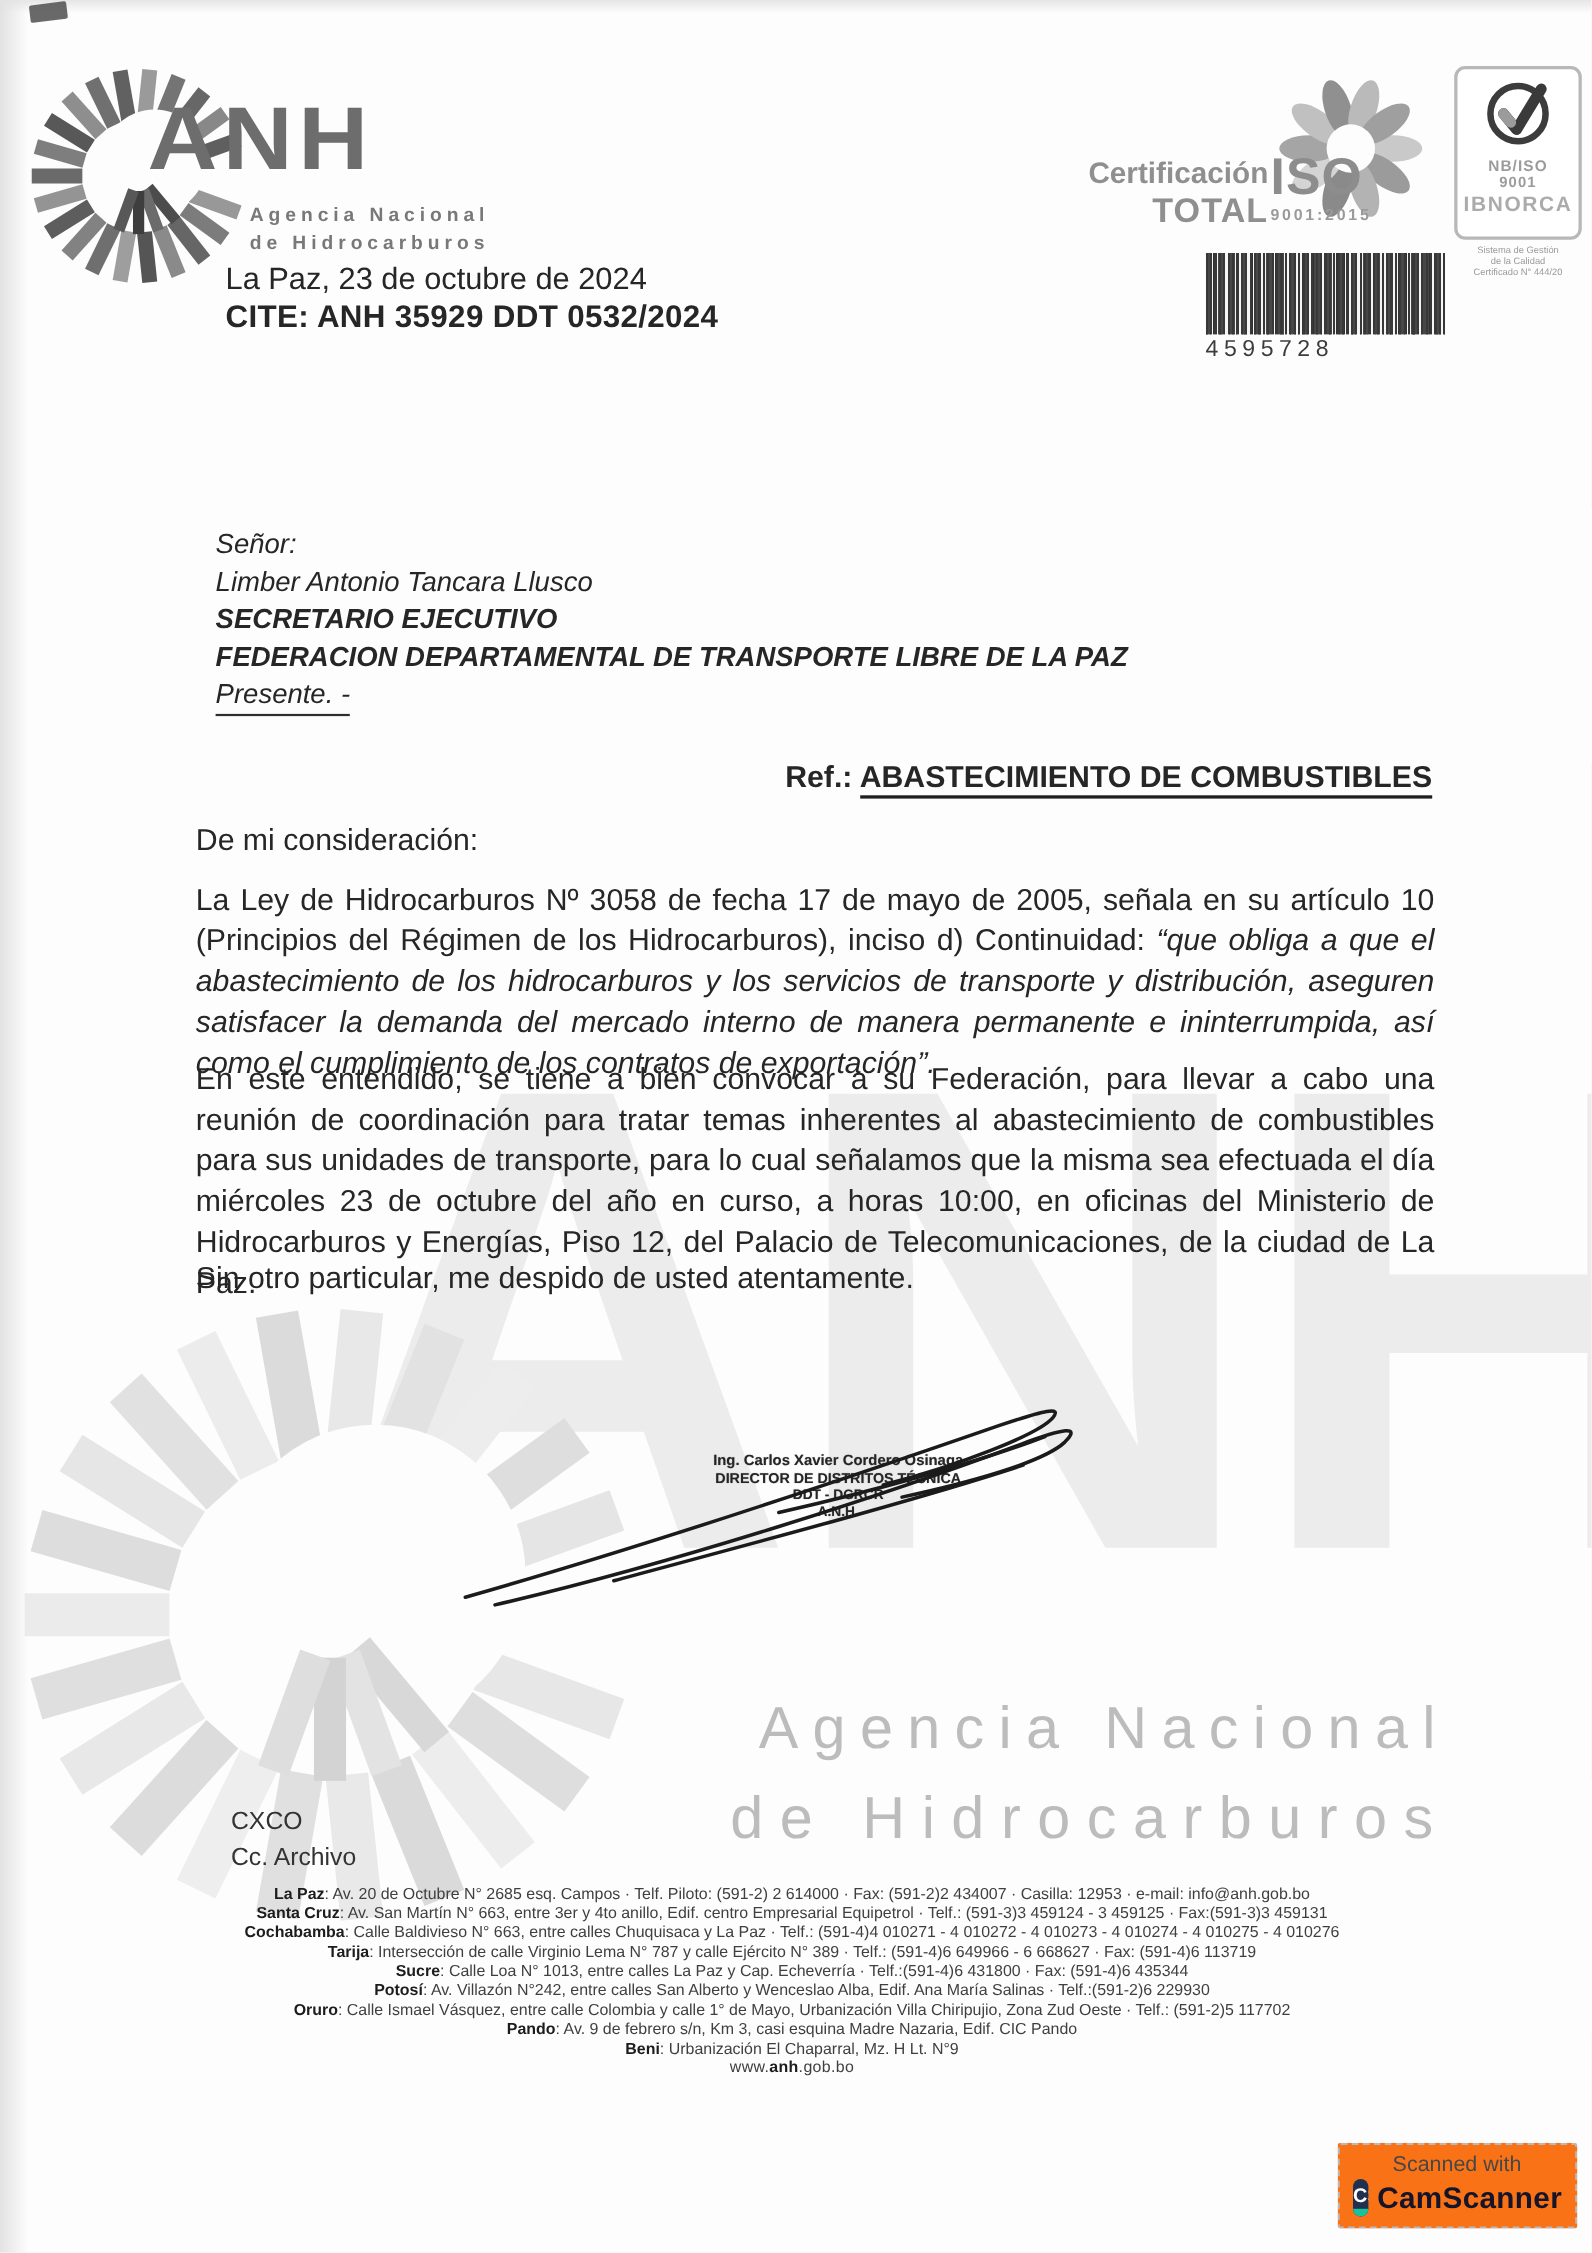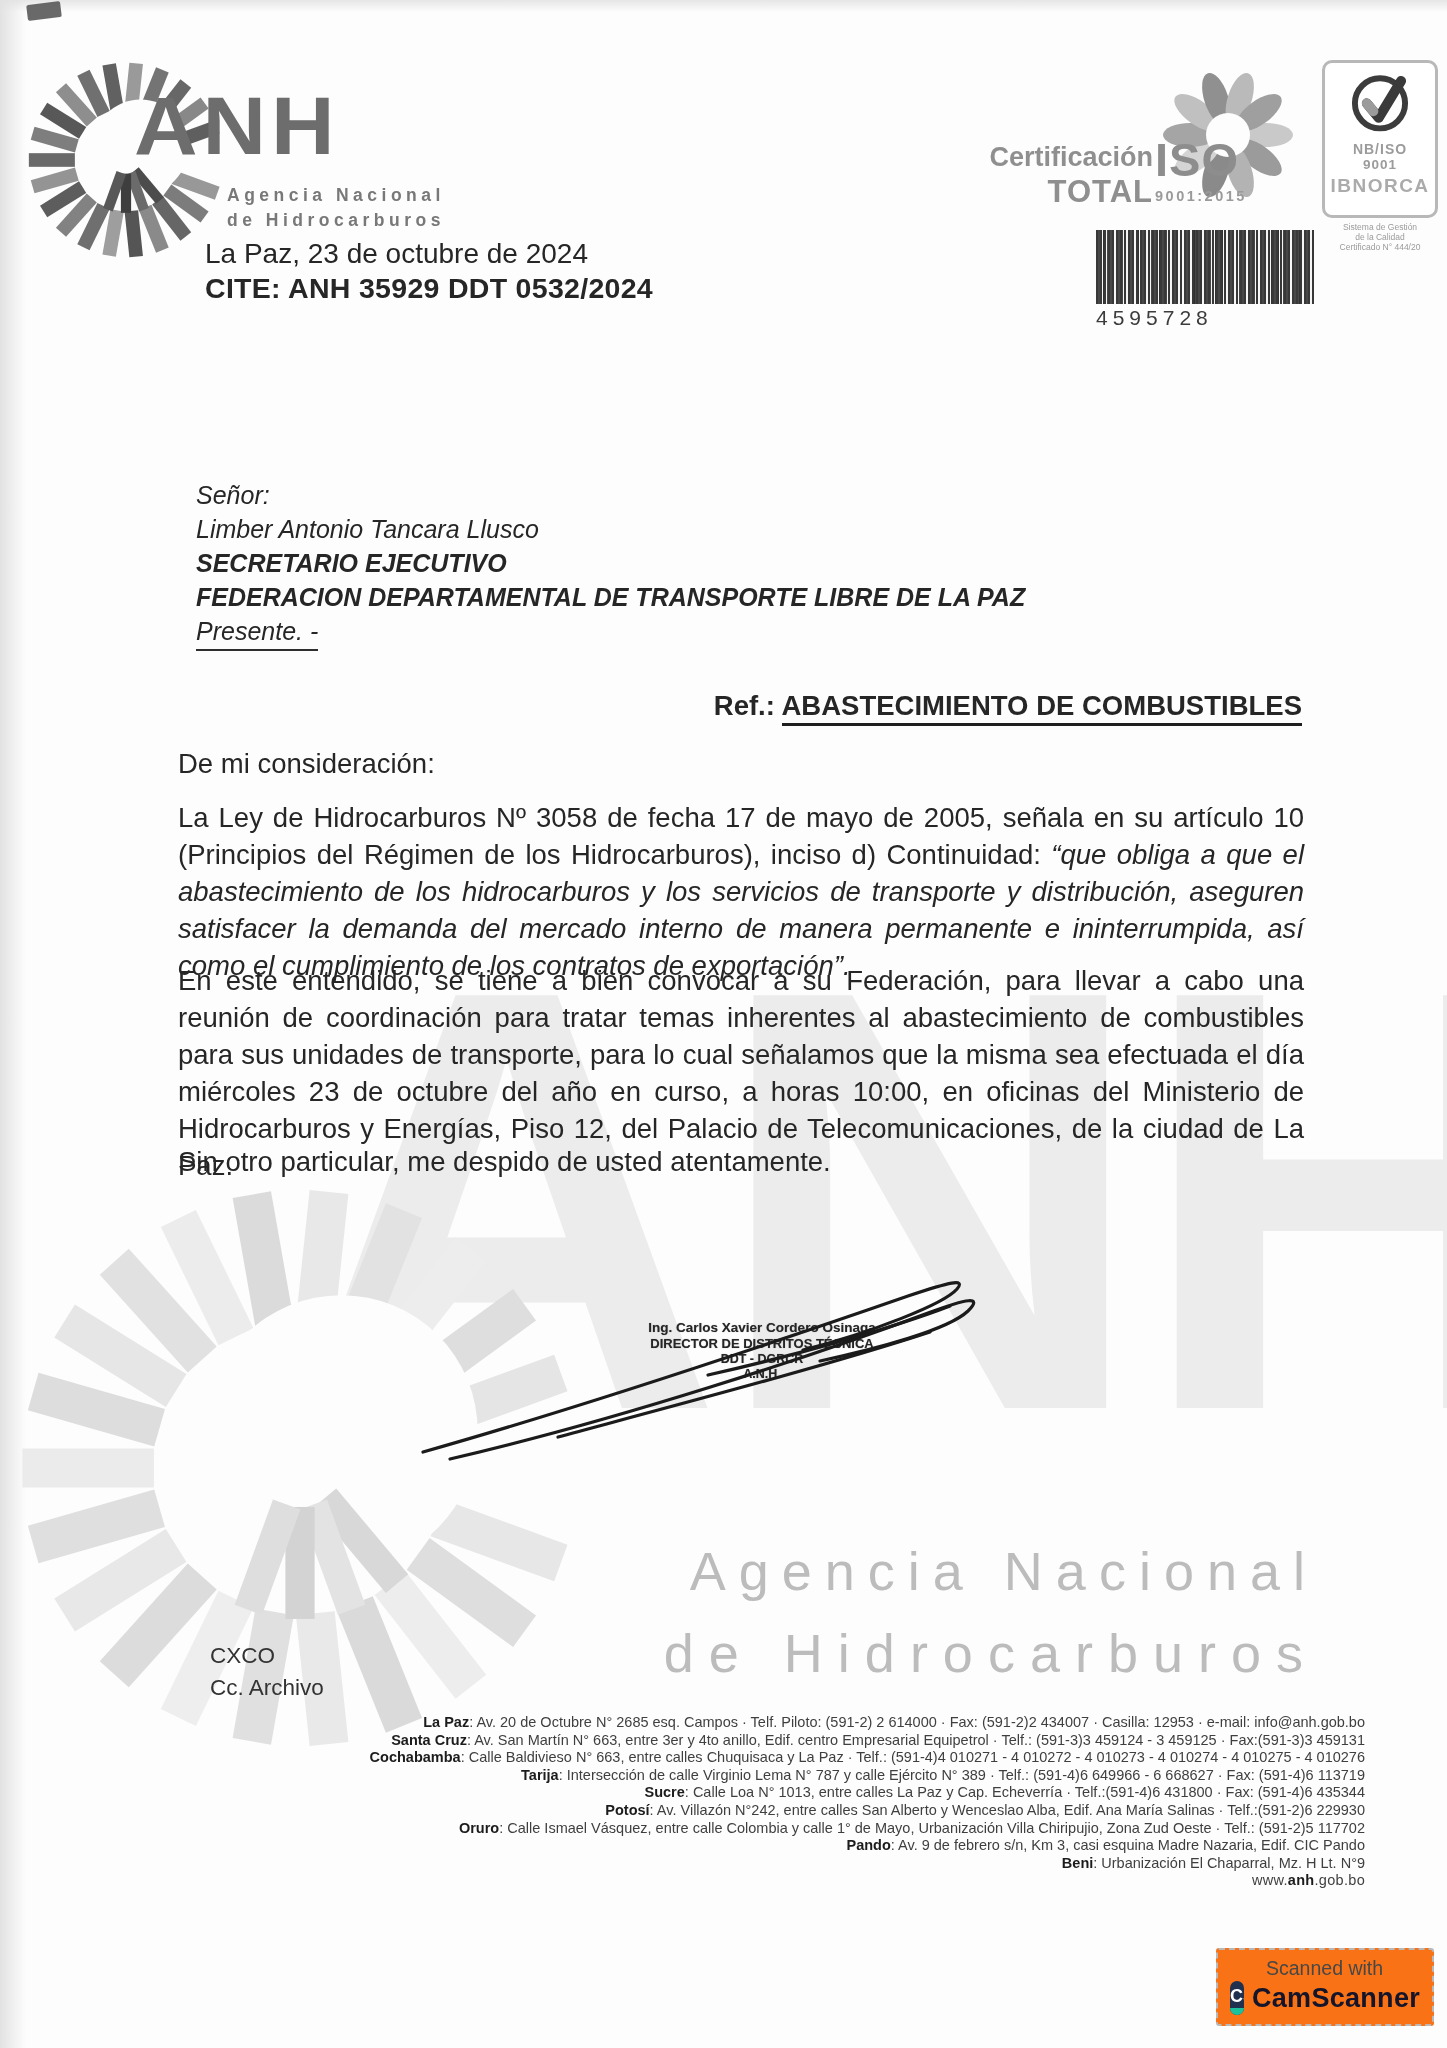--- a/index.html
+++ b/index.html
@@ -67,21 +67,21 @@
   .sig-org{font-size:12.5px;line-height:15px;}
 
   .cc{left:210px;top:1640px;font-size:22.5px;line-height:32px;color:#333;}
 
   
   .wm-anh{left:290px;top:900px;font-size:600px;font-weight:800;color:#ececec;letter-spacing:-10px;line-height:1;white-space:nowrap;}
   .wm-line1{left:0;top:1540px;width:1318px;text-align:right;font-size:54px;letter-spacing:13px;color:#bcbcbc;}
   .wm-line2{left:0;top:1622px;width:1318px;text-align:right;font-size:54px;letter-spacing:15px;color:#bcbcbc;}
 
   
-  .footer{left:75px;top:1714px;width:1290px;text-align:right;font-size:14.5px;line-height:17.6px;color:#3f3f3f;}
+  .footer{left:75px;top:1714px;width:1290px;text-align:center;font-size:14.5px;line-height:17.6px;color:#3f3f3f;}
   .footer b{color:#1c1c1c;}
   .website{letter-spacing:.3px;}
 
   
   .scanbadge{left:1216px;top:1948px;width:218px;height:78px;background:#f97316;border:2px dashed #b9b9b9;
              border-radius:3px;box-sizing:border-box;text-align:center;padding-top:7px;}
   .scan-line1{font-size:19.5px;color:#474747;margin-left:42px;text-align:left;width:160px;display:inline-block;}
   .scan-row{display:flex;align-items:center;justify-content:center;gap:8px;margin-top:1px;}
   .cs-icon{width:14px;height:34px;background:#20304f;border-radius:8px;color:#fff;font-weight:800;font-size:18px;
            display:flex;align-items:center;position:relative;overflow:hidden;}

